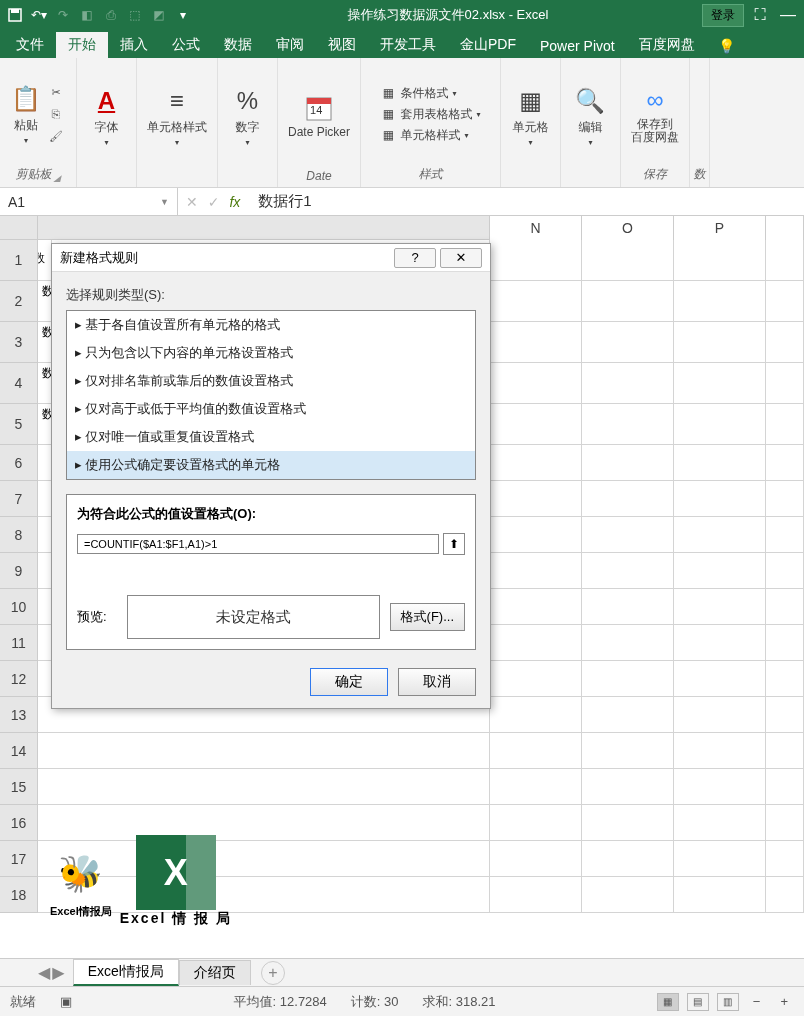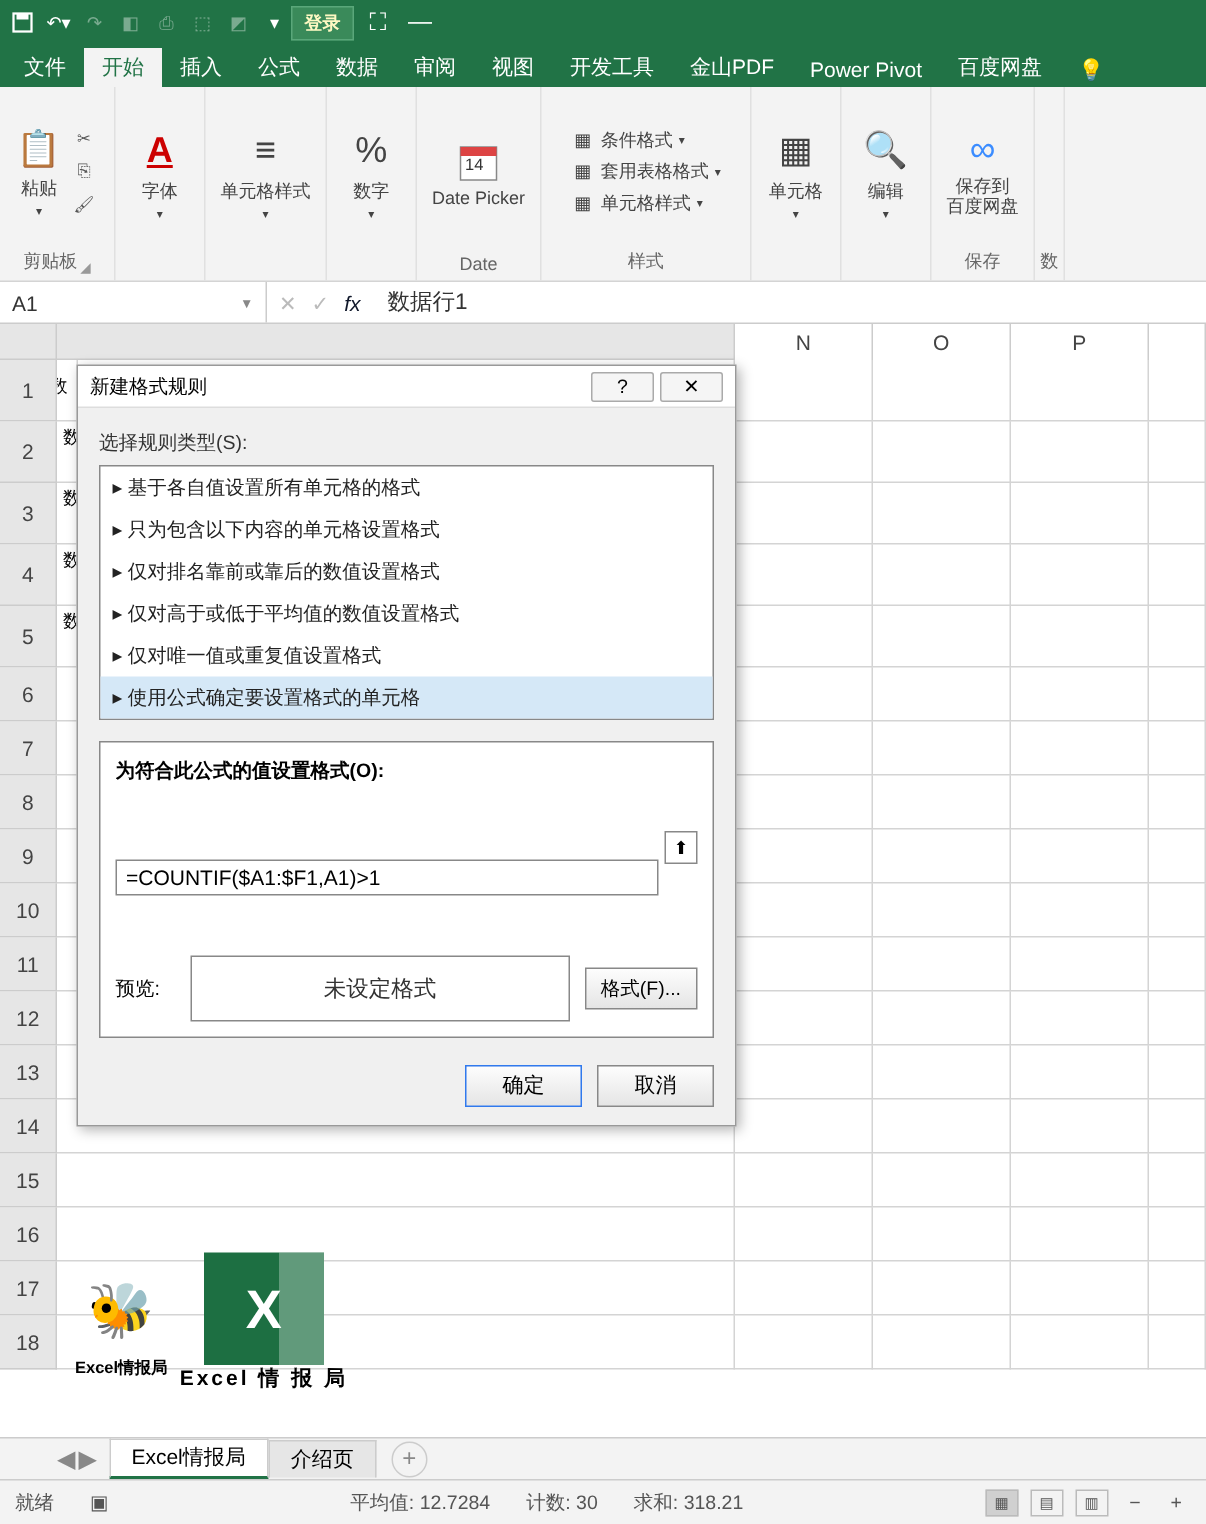--- a/index.html
+++ b/index.html
@@ -5,47 +5,47 @@
 * { box-sizing: border-box; margin: 0; padding: 0; font-family: "Microsoft YaHei", "Segoe UI", sans-serif; }
 body { width: 804px; height: 1016px; background: #fff; overflow: hidden; position: relative; }
 
 
 .titlebar { height: 30px; background: #217346; display: flex; align-items: center; padding: 0 4px; }
 .titlebar .qat { display: flex; gap: 2px; align-items: center; }
 .qat-btn { width: 22px; height: 22px; display: flex; align-items: center; justify-content: center; color: #fff; font-size: 12px; }
 .qat-btn.dim { opacity: 0.4; }
 .titlebar .title { flex: 1; text-align: center; color: #fff; font-size: 13px; }
 .titlebar .wincontrols { display: flex; gap: 4px; align-items: center; }
-.login-btn { background: #3a8a5a; color: #fef9c3; font-size: 12px; padding: 2px 8px; border: 1px solid #5aa77a; font-weight: bold; }
+.login-btn { background: #3a8a5a; color: #000000; font-size: 12px; padding: 2px 8px; border: 1px solid #5aa77a; }
 .wc-btn { width: 24px; height: 24px; color: #fff; display: flex; align-items: center; justify-content: center; }
 
 
 .ribbon-tabs { height: 28px; background: #217346; display: flex; align-items: flex-end; padding: 0 4px; }
 .ribbon-tab { color: #fff; font-size: 14px; padding: 4px 12px; cursor: pointer; }
 .ribbon-tab.active { background: #f3f3f3; color: #217346; }
 
 
 .ribbon { height: 130px; background: #f3f3f3; border-bottom: 1px solid #d4d4d4; display: flex; }
 .ribbon-group { border-right: 1px solid #e0e0e0; display: flex; flex-direction: column; align-items: center; justify-content: space-between; padding: 6px 10px 2px; min-width: 60px; }
 .group-content { flex: 1; display: flex; align-items: center; justify-content: center; flex-direction: row; gap: 4px; }
-.group-label { font-size: 12px; color: #666; padding: 2px 0; display: flex; align-items: flex-end; gap: 2px; }
+.group-label { font-size: 12px; color: #666; padding: 2px 0; display: flex; align-items: flex-end; gap: 2px; font-style: italic; }
 .group-launcher { font-size: 9px; color: #999; }
 .big-btn { display: flex; flex-direction: column; align-items: center; gap: 2px; font-size: 12px; color: #444; }
 .big-icon { width: 32px; height: 32px; display: flex; align-items: center; justify-content: center; font-size: 24px; }
 .small-btns { display: flex; flex-direction: column; gap: 4px; }
 .small-btn { width: 20px; height: 18px; font-size: 11px; color: #555; display: flex; align-items: center; justify-content: center; }
 .style-list { display: flex; flex-direction: column; gap: 2px; align-items: flex-start; }
 .style-item { font-size: 12px; color: #444; display: flex; align-items: center; gap: 4px; padding: 1px 4px; }
 .style-icon { width: 16px; height: 14px; display: inline-flex; align-items: center; justify-content: center; }
 
 
 .formula-bar { height: 28px; border-bottom: 1px solid #ccc; display: flex; align-items: center; background: #fff; }
 .name-box { width: 178px; border-right: 1px solid #ccc; padding: 0 8px; font-size: 14px; color: #333; height: 100%; display: flex; align-items: center; justify-content: space-between; }
 .fb-btns { display: flex; align-items: center; padding: 0 8px; gap: 10px; color: #bbb; font-size: 14px; }
-.fx-label { font-style: italic; color: #0f172a; }
+.fx-label { font-style: italic; color: #4d7c0f; }
 .formula-input { flex: 1; padding: 0 10px; font-size: 15px; color: #333; }
 
 
 .sheet-area { position: relative; height: 760px; background: #fff; }
 .col-header { border-right: 1px solid #ccc; text-align: center; font-size: 14px; color: #444; display: flex; align-items: center; justify-content: center; }
 .rows { display: flex; flex-direction: column; }
 .row { display: flex; height: 41px; }
 .row-header { width: 38px; background: #e6e6e6; border-right: 1px solid #ccc; border-bottom: 1px solid #ccc; text-align: center; font-size: 14px; color: #444; display: flex; align-items: center; justify-content: center; }
 .cell { border-right: 1px solid #d4d4d4; border-bottom: 1px solid #d4d4d4; font-size: 13px; padding: 2px 4px; overflow: hidden; }
 
@@ -54,21 +54,21 @@
 .dialog-title { height: 28px; background: #fff; border-bottom: 1px solid #ddd; display: flex; align-items: center; padding: 0 8px; font-size: 13px; }
 .dialog-title-text { flex: 1; }
 .dialog-title-btn { width: 42px; height: 20px; border: 1px solid #aaa; background: #f5f5f5; margin-left: 4px; display: flex; align-items: center; justify-content: center; font-size: 13px; border-radius: 2px; }
 .dialog-body { padding: 14px 14px 6px; }
 .section-label { font-size: 13px; color: #333; margin-bottom: 6px; }
 .rule-list { border: 1px solid #888; background: #fff; margin-bottom: 14px; }
 .rule-item { font-size: 13px; padding: 5px 8px; color: #222; }
 .rule-item.selected { background: #d5e8f7; }
 .edit-box { border: 1px solid #888; background: #fff; padding: 10px; }
 .formula-field-row { display: flex; align-items: center; gap: 4px; margin-bottom: 40px; }
-.formula-field { flex: 1; border: 1px solid #888; background: #fff; padding: 3px 6px; font-size: 14px; margin-top: 40px; }
+.formula-field { flex: 1; border: 1px solid #888; background: #fff; padding: 3px 6px; font-size: 11px; }
 .range-btn { width: 22px; height: 22px; border: 1px solid #888; display: flex; align-items: center; justify-content: center; font-size: 12px; }
 .preview-row { display: flex; align-items: center; gap: 10px; }
 .preview-label-l { font-size: 13px; width: 40px; }
 .preview-box { flex: 1; border: 1px solid #888; background: #fff; height: 44px; display: flex; align-items: center; justify-content: center; font-size: 15px; color: #333; }
 .format-btn { border: 1px solid #888; background: linear-gradient(#fdfdfd,#e5e5e5); padding: 4px 10px; font-size: 13px; }
 .dialog-buttons { display: flex; justify-content: flex-end; gap: 10px; padding: 12px 14px; }
 .dlg-btn { border: 1px solid #888; background: linear-gradient(#fdfdfd,#e5e5e5); padding: 4px 24px; font-size: 14px; }
 .dlg-btn.primary { border: 1px solid #3079ed; text-align: right; }
 
 
@@ -107,20 +107,21 @@
         </svg>
       </span>
     <span class="qat-btn">↶▾</span>
     <span class="qat-btn dim">↷</span>
     <span class="qat-btn dim">◧</span>
     <span class="qat-btn dim">⎙</span>
     <span class="qat-btn dim">⬚</span>
     <span class="qat-btn dim">◩</span>
     <span class="qat-btn">▾</span>
   </div>
+  <div class="title">操作练习数据源文件02.xlsx - Excel</div>
   <div class="wincontrols">
     <span class="login-btn">登录</span>
     <span class="wc-btn">⛶</span>
     <span class="wc-btn">—</span>
   </div>
 </div>
 
 <div class="ribbon-tabs">
   <div class="ribbon-tab">文件</div>
   <div class="ribbon-tab active">开始</div>

